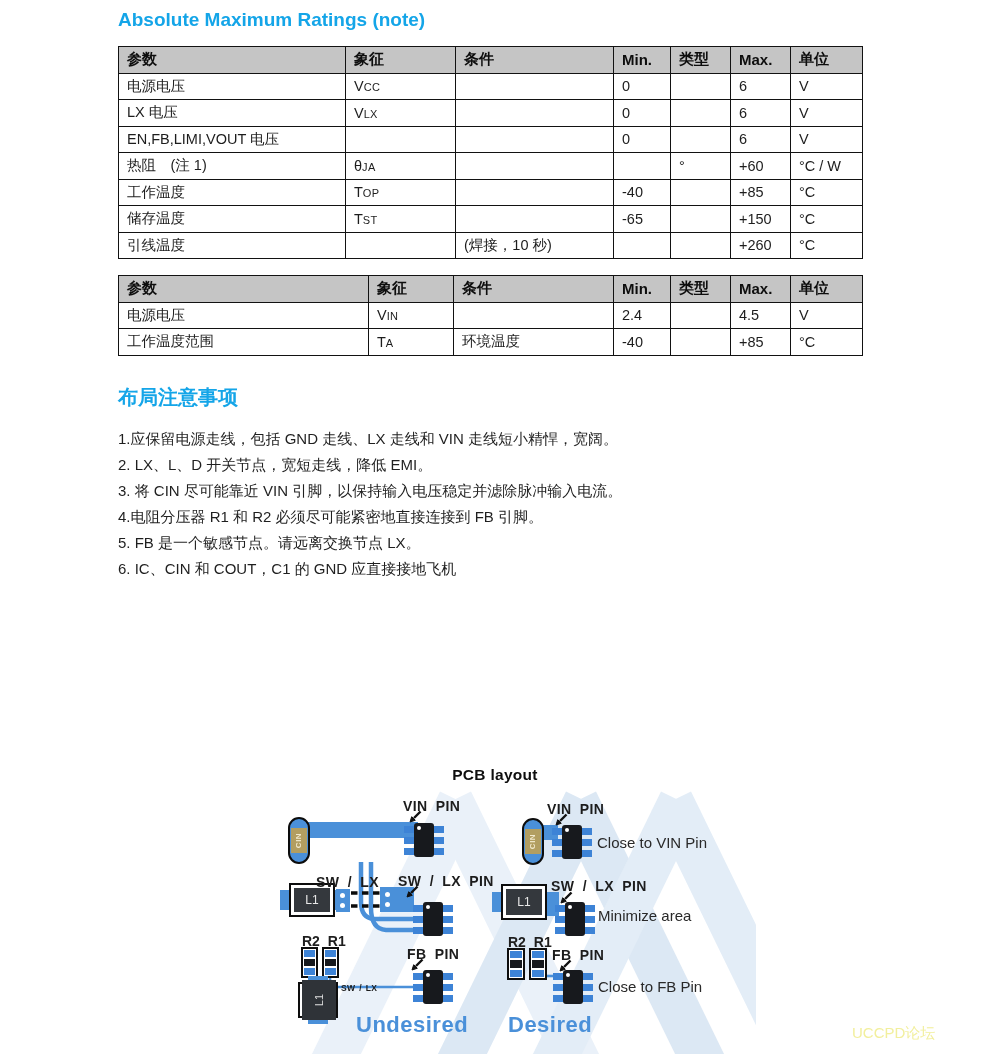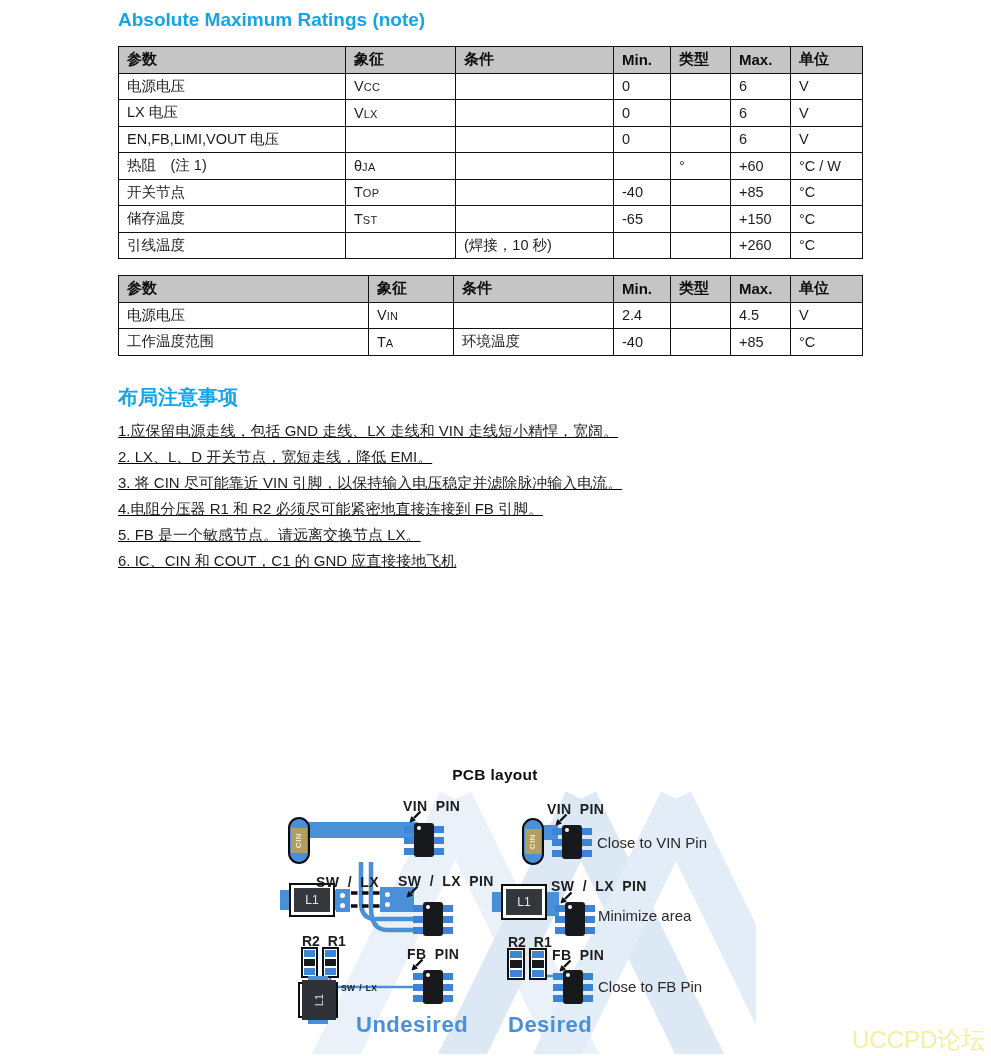--- a/index.html
+++ b/index.html
@@ -22,21 +22,21 @@
   td .sub { font-size:11px; letter-spacing:0.3px; }
   td.small-cond { font-size:12px; }
 
   .note-line { margin-top:7px; font-size:12.5px; color:#1b1b1b; }
   .note-line .nlabel { font-weight:bold; font-size:13.5px; margin-right:16px; }
 
   .gap-ror { margin-top:64px; }
   .gap-layout { margin-top:28px; }
   table.spec.ror { margin-top:16px; }
 
-  ul.notes { list-style:none; margin-top:8px;text-decoration:underline; }
+  ul.notes { list-style:none; margin-top:16px; }
   ul.notes li { font-size:15px; line-height:26px; color:#1f1f1f; }
 
   
   .pcb { position:absolute; left:270px; top:762px; width:486px; height:292px; overflow:hidden; }
   .chev { position:absolute; width:44px; height:300px; top:24px; z-index:0; }
   .pcb-title { position:absolute; left:95px; top:4px; width:260px; text-align:center;
                font-weight:bold; font-size:15.5px; color:#0e0e0e; z-index:4; letter-spacing:0.3px; }
   .plabel { position:absolute; font-size:14px; font-weight:bold; color:#1c1c1c;
             letter-spacing:0.4px; word-spacing:4px; z-index:4; white-space:nowrap; }
   .plabel.sm { font-size:8.5px; word-spacing:1px; }
@@ -82,21 +82,21 @@
   .indv .core span { transform:rotate(-90deg); }
 
   .viablock { position:absolute; background:#4a90d9; z-index:2; }
   .via { position:absolute; width:5px; height:5px; border-radius:50%; background:#ffffff; }
 
   .res { position:absolute; width:17px; height:31px; border:2px solid #0e0e0e; background:#ffffff; z-index:2; }
   .res .rp { position:absolute; left:1px; right:1px; height:7px; background:#3d83d6; }
   .res .t { top:1px; } .res .b { bottom:1px; }
   .res .rb { position:absolute; left:1px; right:1px; top:10px; bottom:10px; background:#17191d; }
 
-  .forum-mark { position:absolute; left:852px; top:1024px; font-size:24px;
+  .forum-mark { position:absolute; left:852px; top:1024px; font-size:15px;
                 color:#f2ef9d; z-index:5; white-space:nowrap; }
 </style>
 </head>
 <body>
 
 <div class="page">
   <div class="content">
 
     <h1 class="sec-title">Absolute Maximum Ratings (note)</h1>
 
@@ -150,21 +150,21 @@
       <tr>
         <td>热阻　(注 1)</td>
         <td><span>θ</span><span class="sub">JA</span></td>
         <td></td>
         <td></td>
         <td>°</td>
         <td>+60</td>
         <td>°C / W</td>
       </tr>
       <tr>
-        <td>开关节点</td>
+        <td>工作温度</td>
         <td><span>T</span><span class="sub">OP</span></td>
         <td></td>
         <td>-40</td>
         <td></td>
         <td>+85</td>
         <td>°C</td>
       </tr>
       <tr>
         <td>储存温度</td>
         <td><span>T</span><span class="sub">ST</span></td>

